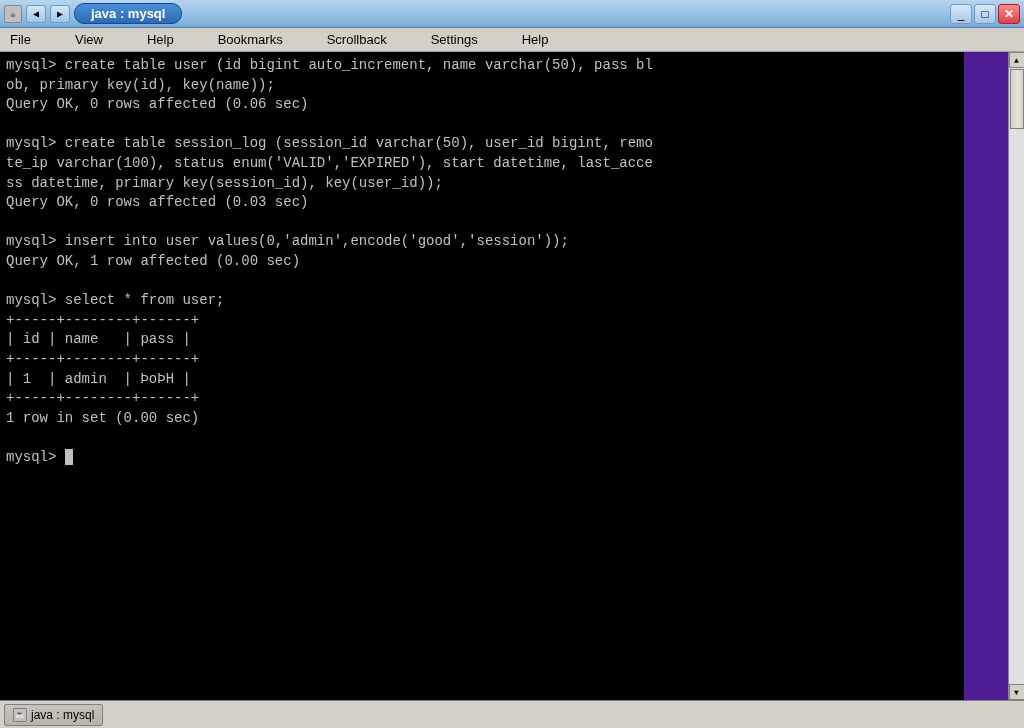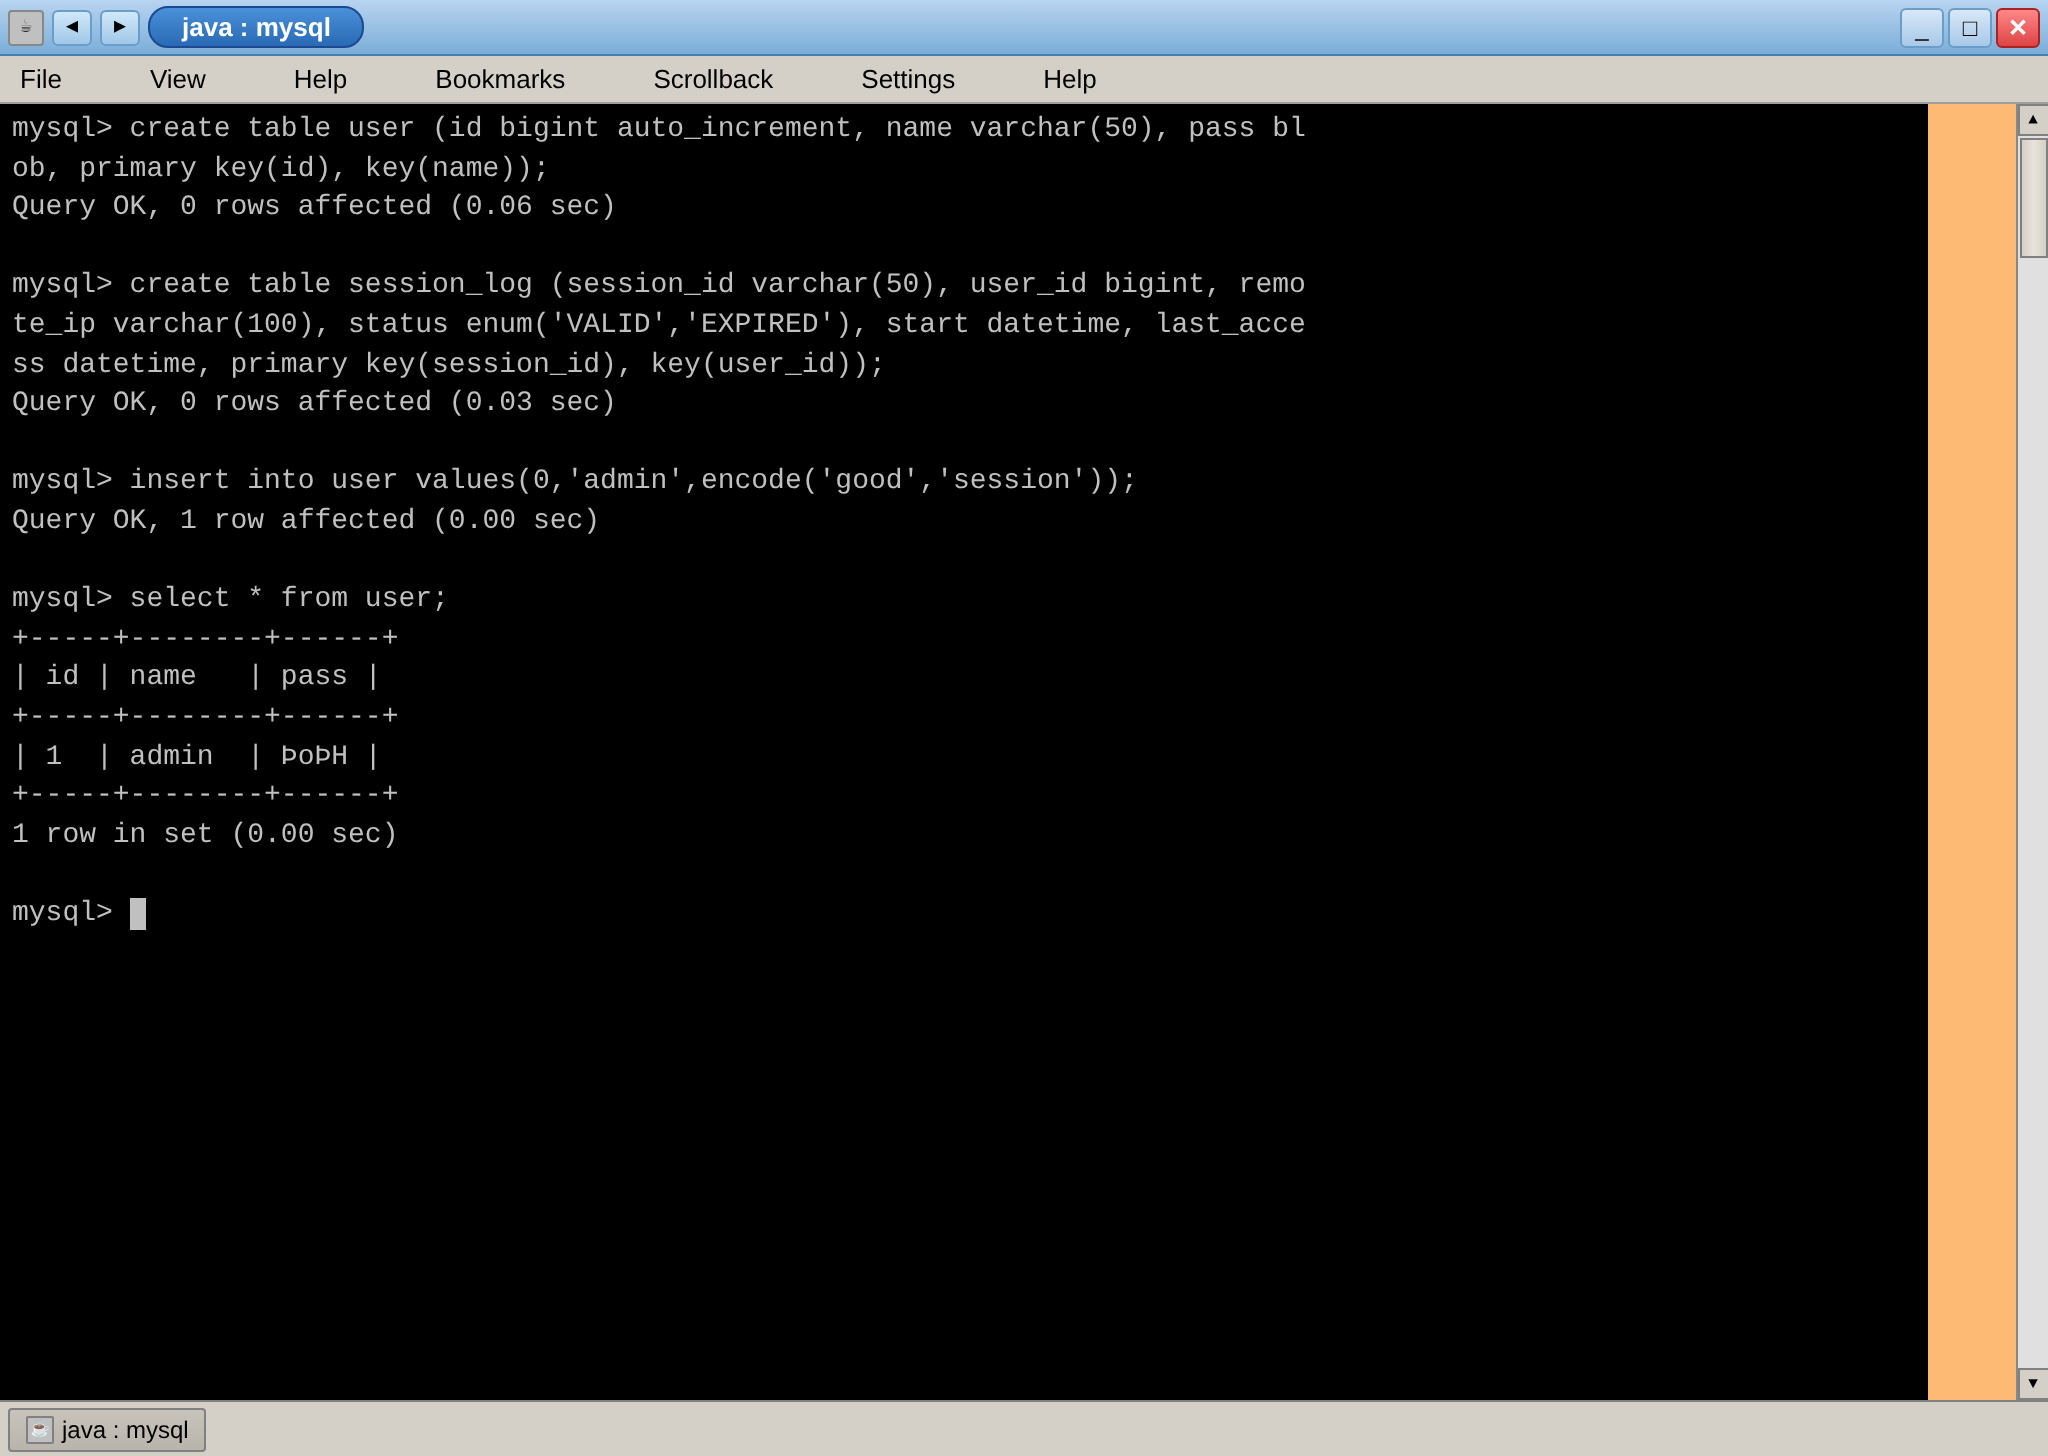--- a/index.html
+++ b/index.html
@@ -102,21 +102,21 @@
       font-family: Arial, sans-serif;
       font-size: 13px;
       cursor: pointer;
       color: #000;
     }
 
     
     .terminal-container {
       display: flex;
       height: calc(728px - 28px - 24px - 28px);
-      background: #fdba74;
+      background: #4c1d95;
       gap: 44px;
     }
     .terminal-content {
       flex: 1;
       padding: 4px 6px;
       overflow-y: auto;
       color: #c0c0c0;
       background: #000;
       white-space: pre;
       font-family: 'Courier New', Courier, monospace;

